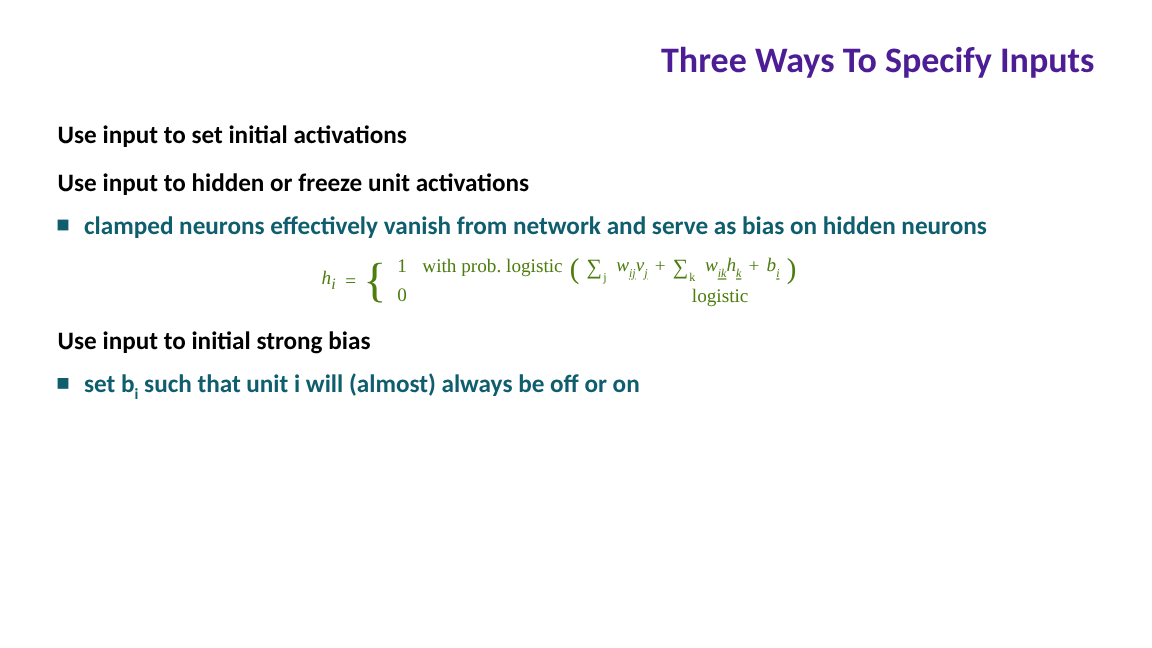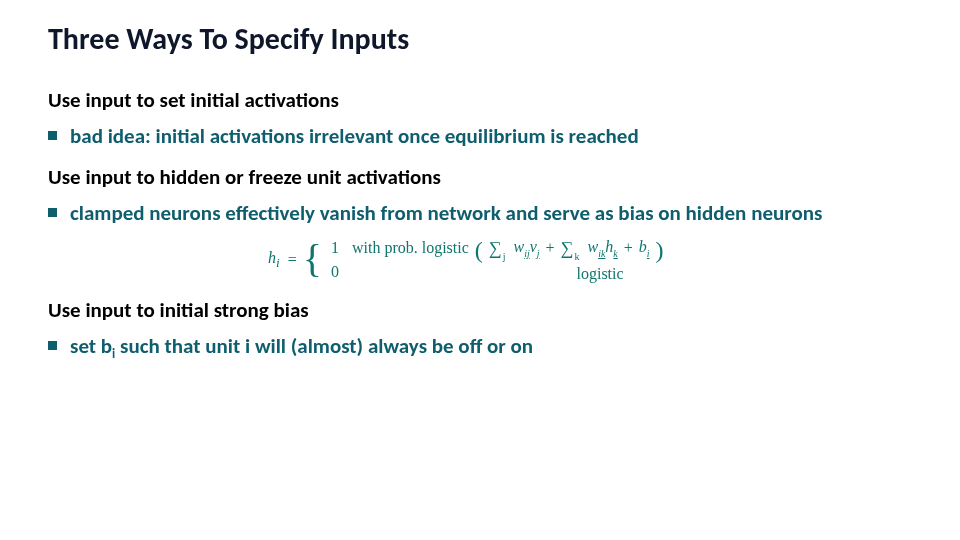--- a/index.html
+++ b/index.html
@@ -12,25 +12,25 @@
     color: #000;
   }
   .slide {
     width: 960px;
     height: 540px;
     position: relative;
     box-sizing: border-box;
     padding: 20px 48px 20px 48px;
   }
   .title {
-    text-align: left;
+    text-align: right;
     font-size: 30px;
     font-weight: 700;
-    color: #0f172a;
-    margin: 0 0 30px 0;
+    color: #4c1d95;
+    margin: 12px 0 30px 0;
   }
   .section-head {
     font-size: 21px;
     font-weight: 700;
     color: #000000;
     margin: 14px 0 10px 0;
   }
   ul.bullets {
     list-style: none;
     margin: 0 0 10px 0;
@@ -60,21 +60,21 @@
   }
   .formula-wrap {
     margin: 8px 0 10px 220px;
   }
   .formula {
     display: inline-flex;
     align-items: center;
     font-family: "Cambria Math", "Times New Roman", serif;
     font-size: 16px;
     font-weight: 400;
-    color: #0f766e;
+    color: #4d7c0f;
     justify-content: flex-end;
   }
   .formula .hi {
     font-style: italic;
     margin-right: 6px;
   }
   .formula .eq {
     margin: 0 6px 0 2px;
   }
   .brace-col {
@@ -124,23 +124,20 @@
   .term sub { font-size:10px; font-style: italic; position:relative; top:1px;text-decoration:underline; }
 </style>
 </head>
 <body>
 
 <div class="slide">
 
   <h1 class="title">Three Ways To Specify Inputs</h1>
 
   <div class="section-head">Use input to set initial activations</div>
-  <ul class="bullets">
-    <li>bad idea: initial activations irrelevant once equilibrium is reached</li>
-  </ul>
 
   <div class="section-head">Use input to hidden or freeze unit activations</div>
   <ul class="bullets">
     <li>clamped neurons effectively vanish from network and serve as bias on hidden neurons</li>
   </ul>
 
   <div class="formula-wrap">
     <div class="formula">
       <span class="hi">
         <span>h</span><sub>i</sub>

